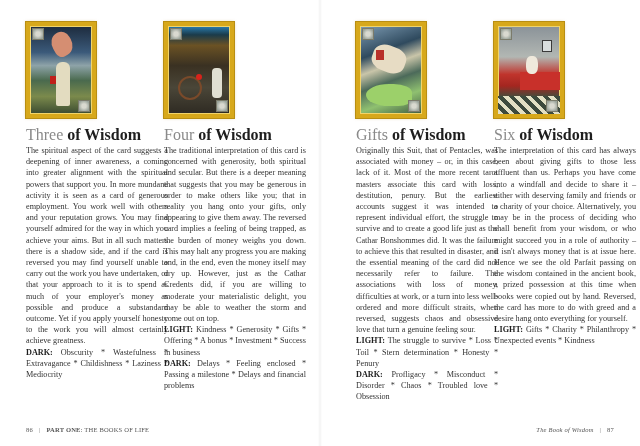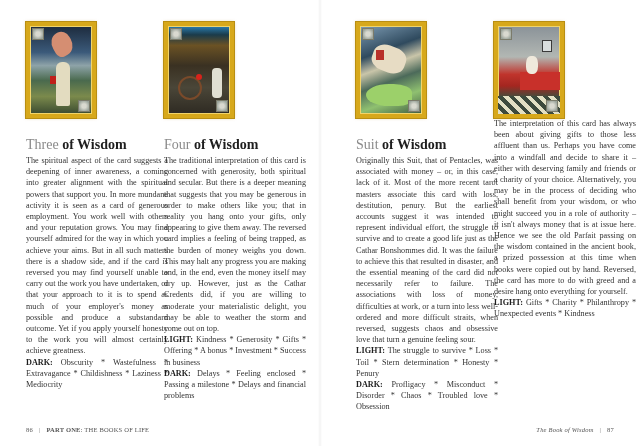--- a/index.html
+++ b/index.html
@@ -48,21 +48,21 @@
     .c3 .fig.man { left: 12px; top: 20px; width: 34px; height: 26px; background: #e7dcc4; border-radius: 40%; transform: rotate(20deg); }
     .c3 .fig.robe { left: 16px; top: 24px; width: 8px; height: 10px; background: #b8302a; }
     .c3 .fig.dragon { left: 6px; top: 58px; width: 46px; height: 22px; background: #9cd06a; border-radius: 50% 40% 30% 50%; }
     .c4 .fig.bed { left: 22px; top: 46px; width: 40px; height: 18px; background: #c8302a; }
     .c4 .fig.man { left: 28px; top: 30px; width: 12px; height: 18px; background: #efe9dc; border-radius: 40%; }
     .c4 .fig.pic { left: 44px; top: 14px; width: 8px; height: 10px; border: 1px solid #3a3a3a; background: #d9dede; }
     .c4 .fig.floor { left: 0; top: 70px; width: 100%; height: 18px;
       background: repeating-linear-gradient(45deg, #e3e0c4 0 4px, #3d4a3d 4px 8px); }
 
     .title {
-      margin: 18px 0 2px 0; font-size: 14px; line-height: 17px; white-space: nowrap;
+      margin: 8px 0 2px 0; font-size: 16px; line-height: 17px; white-space: nowrap;
     }
     .title .num { color: #8a8a8a; font-weight: normal; }
     .title .rest { color: #1e1e1e; font-weight: bold; }
 
     .body {
       font-size: 8.2px; line-height: 11.2px; text-align: justify; margin: 0;
       color: #333333;
     }
     .kw { font-size: 8.2px; line-height: 11.2px; margin: 0; text-align: justify; color: #333333; }
     .kw .lbl { font-weight: bold; color: #1e1e1e; }
@@ -111,35 +111,36 @@
   </section>
 
   <section class="entry e3">
     <div class="card c3" title="Five of Wisdom tarot card – figure struggling above a green dragon">
       <div class="fig man"></div>
       <div class="fig robe"></div>
       <div class="fig dragon"></div>
       <div class="corner tl"></div>
       <div class="corner br"></div>
     </div>
-    <h2 class="title"><span class="num">Suit</span><span class="rest"> of Wisdom</span></h2>
+    <h2 class="title"><span class="num">Gifts</span><span class="rest"> of Wisdom</span></h2>
     <p class="body">Originally this Suit, that of Pentacles, was associated with money – or, in this case, lack of it. Most of the more recent tarot masters associate this card with loss, destitution, penury. But the earliest accounts suggest it was intended to represent individual effort, the struggle to survive and to create a good life just as the Cathar Bonshommes did. It was the failure to achieve this that resulted in disaster, and the essential meaning of the card did not necessarily refer to failure. The associations with loss of money, difficulties at work, or a turn into less well-ordered and more difficult straits, when reversed, suggests chaos and obsessive love that turn a genuine feeling sour.</p>
     <p class="kw"><span class="lbl">LIGHT:</span><span> The struggle to survive * Loss * Toil * Stern determination * Honesty * Penury</span></p>
     <p class="kw"><span class="lbl">DARK:</span><span> Profligacy * Misconduct * Disorder * Chaos * Troubled love * Obsession</span></p>
   </section>
 
   <section class="entry e4">
     <div class="card c4" title="Six of Wisdom tarot card – figure in bed with red blanket on a chequered floor">
       <div class="fig floor"></div>
       <div class="fig bed"></div>
       <div class="fig man"></div>
       <div class="fig pic"></div>
       <div class="corner tl"></div>
       <div class="corner br"></div>
     </div>
+    <h2 class="title"><span class="num">Six</span><span class="rest"> of Wisdom</span></h2>
     <p class="body">The interpretation of this card has always been about giving gifts to those less affluent than us. Perhaps you have come into a windfall and decide to share it – either with deserving family and friends or a charity of your choice. Alternatively, you may be in the process of deciding who shall benefit from your wisdom, or who might succeed you in a role of authority – it isn't always money that is at issue here. Hence we see the old Parfait passing on the wisdom contained in the ancient book, a prized possession at this time when books were copied out by hand. Reversed, the card has more to do with greed and a desire hang onto everything for yourself.</p>
     <p class="kw"><span class="lbl">LIGHT:</span><span> Gifts * Charity * Philanthropy * Unexpected events * Kindness</span></p>
   </section>
 
   <div class="footer left">
     <span>86</span><span class="sep">|</span><span class="part">PART ONE</span><span>: THE BOOKS OF LIFE</span>
   </div>
   <div class="footer right">
     <span class="italic">The Book of Wisdom</span><span class="sep">|</span><span>87</span>
   </div>

